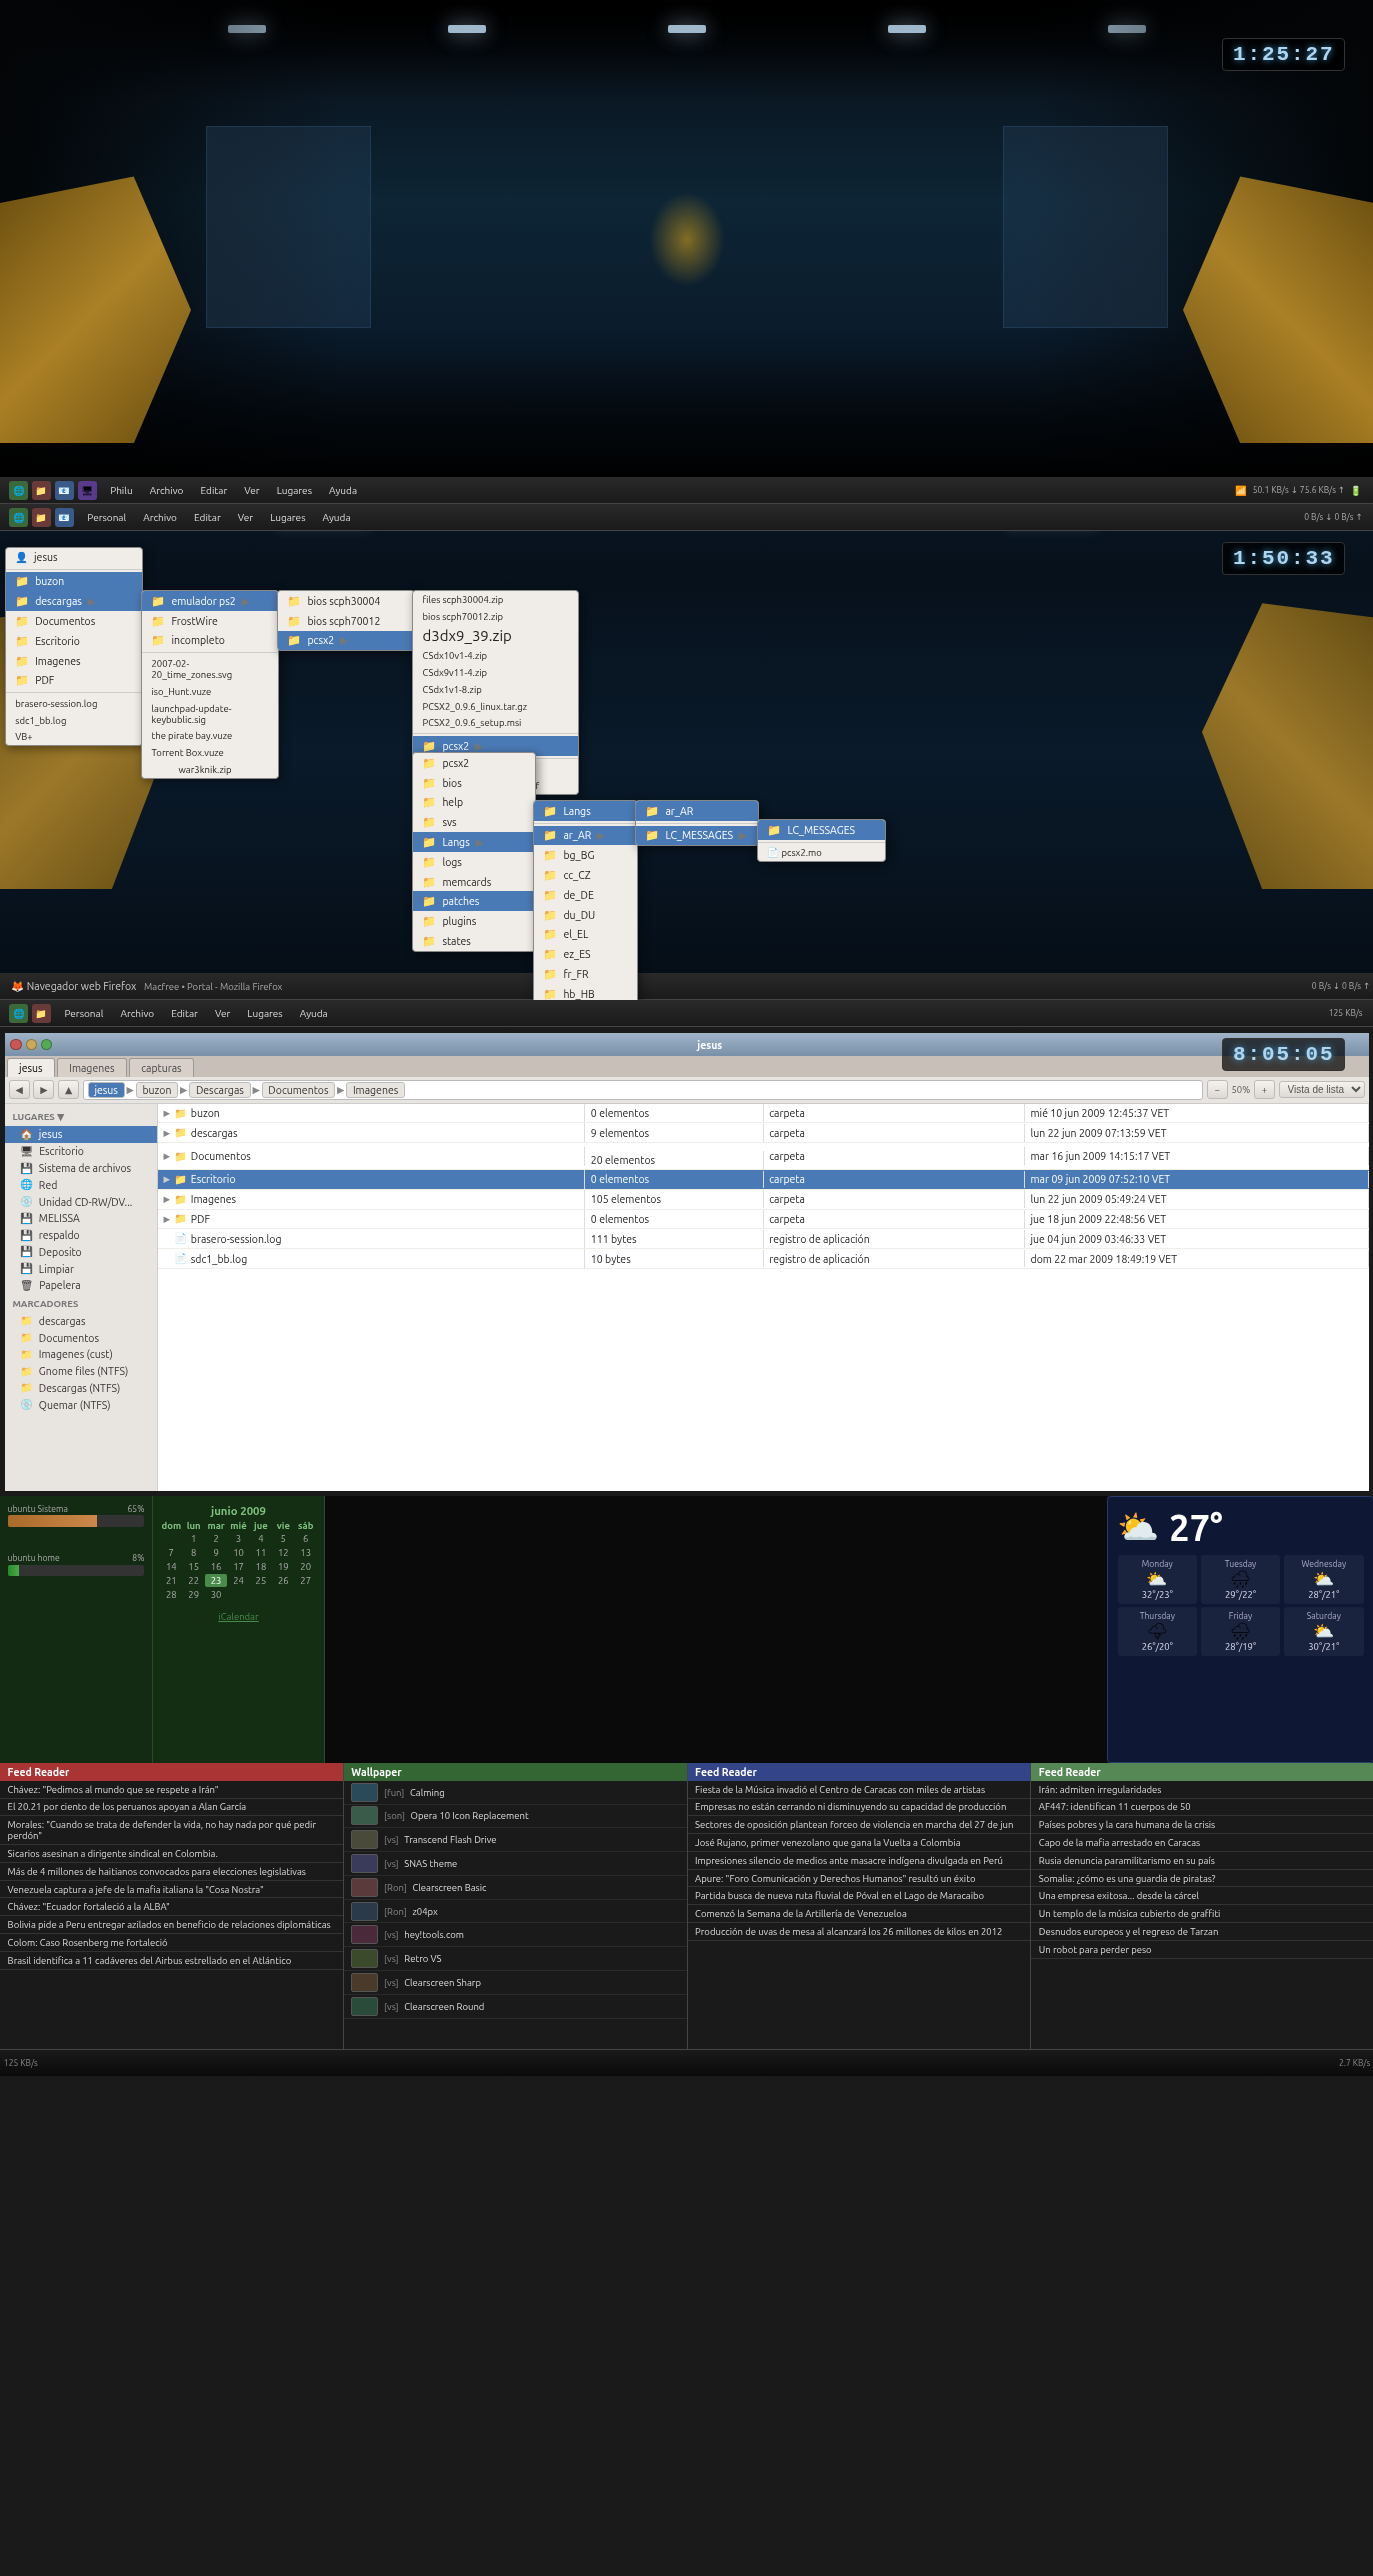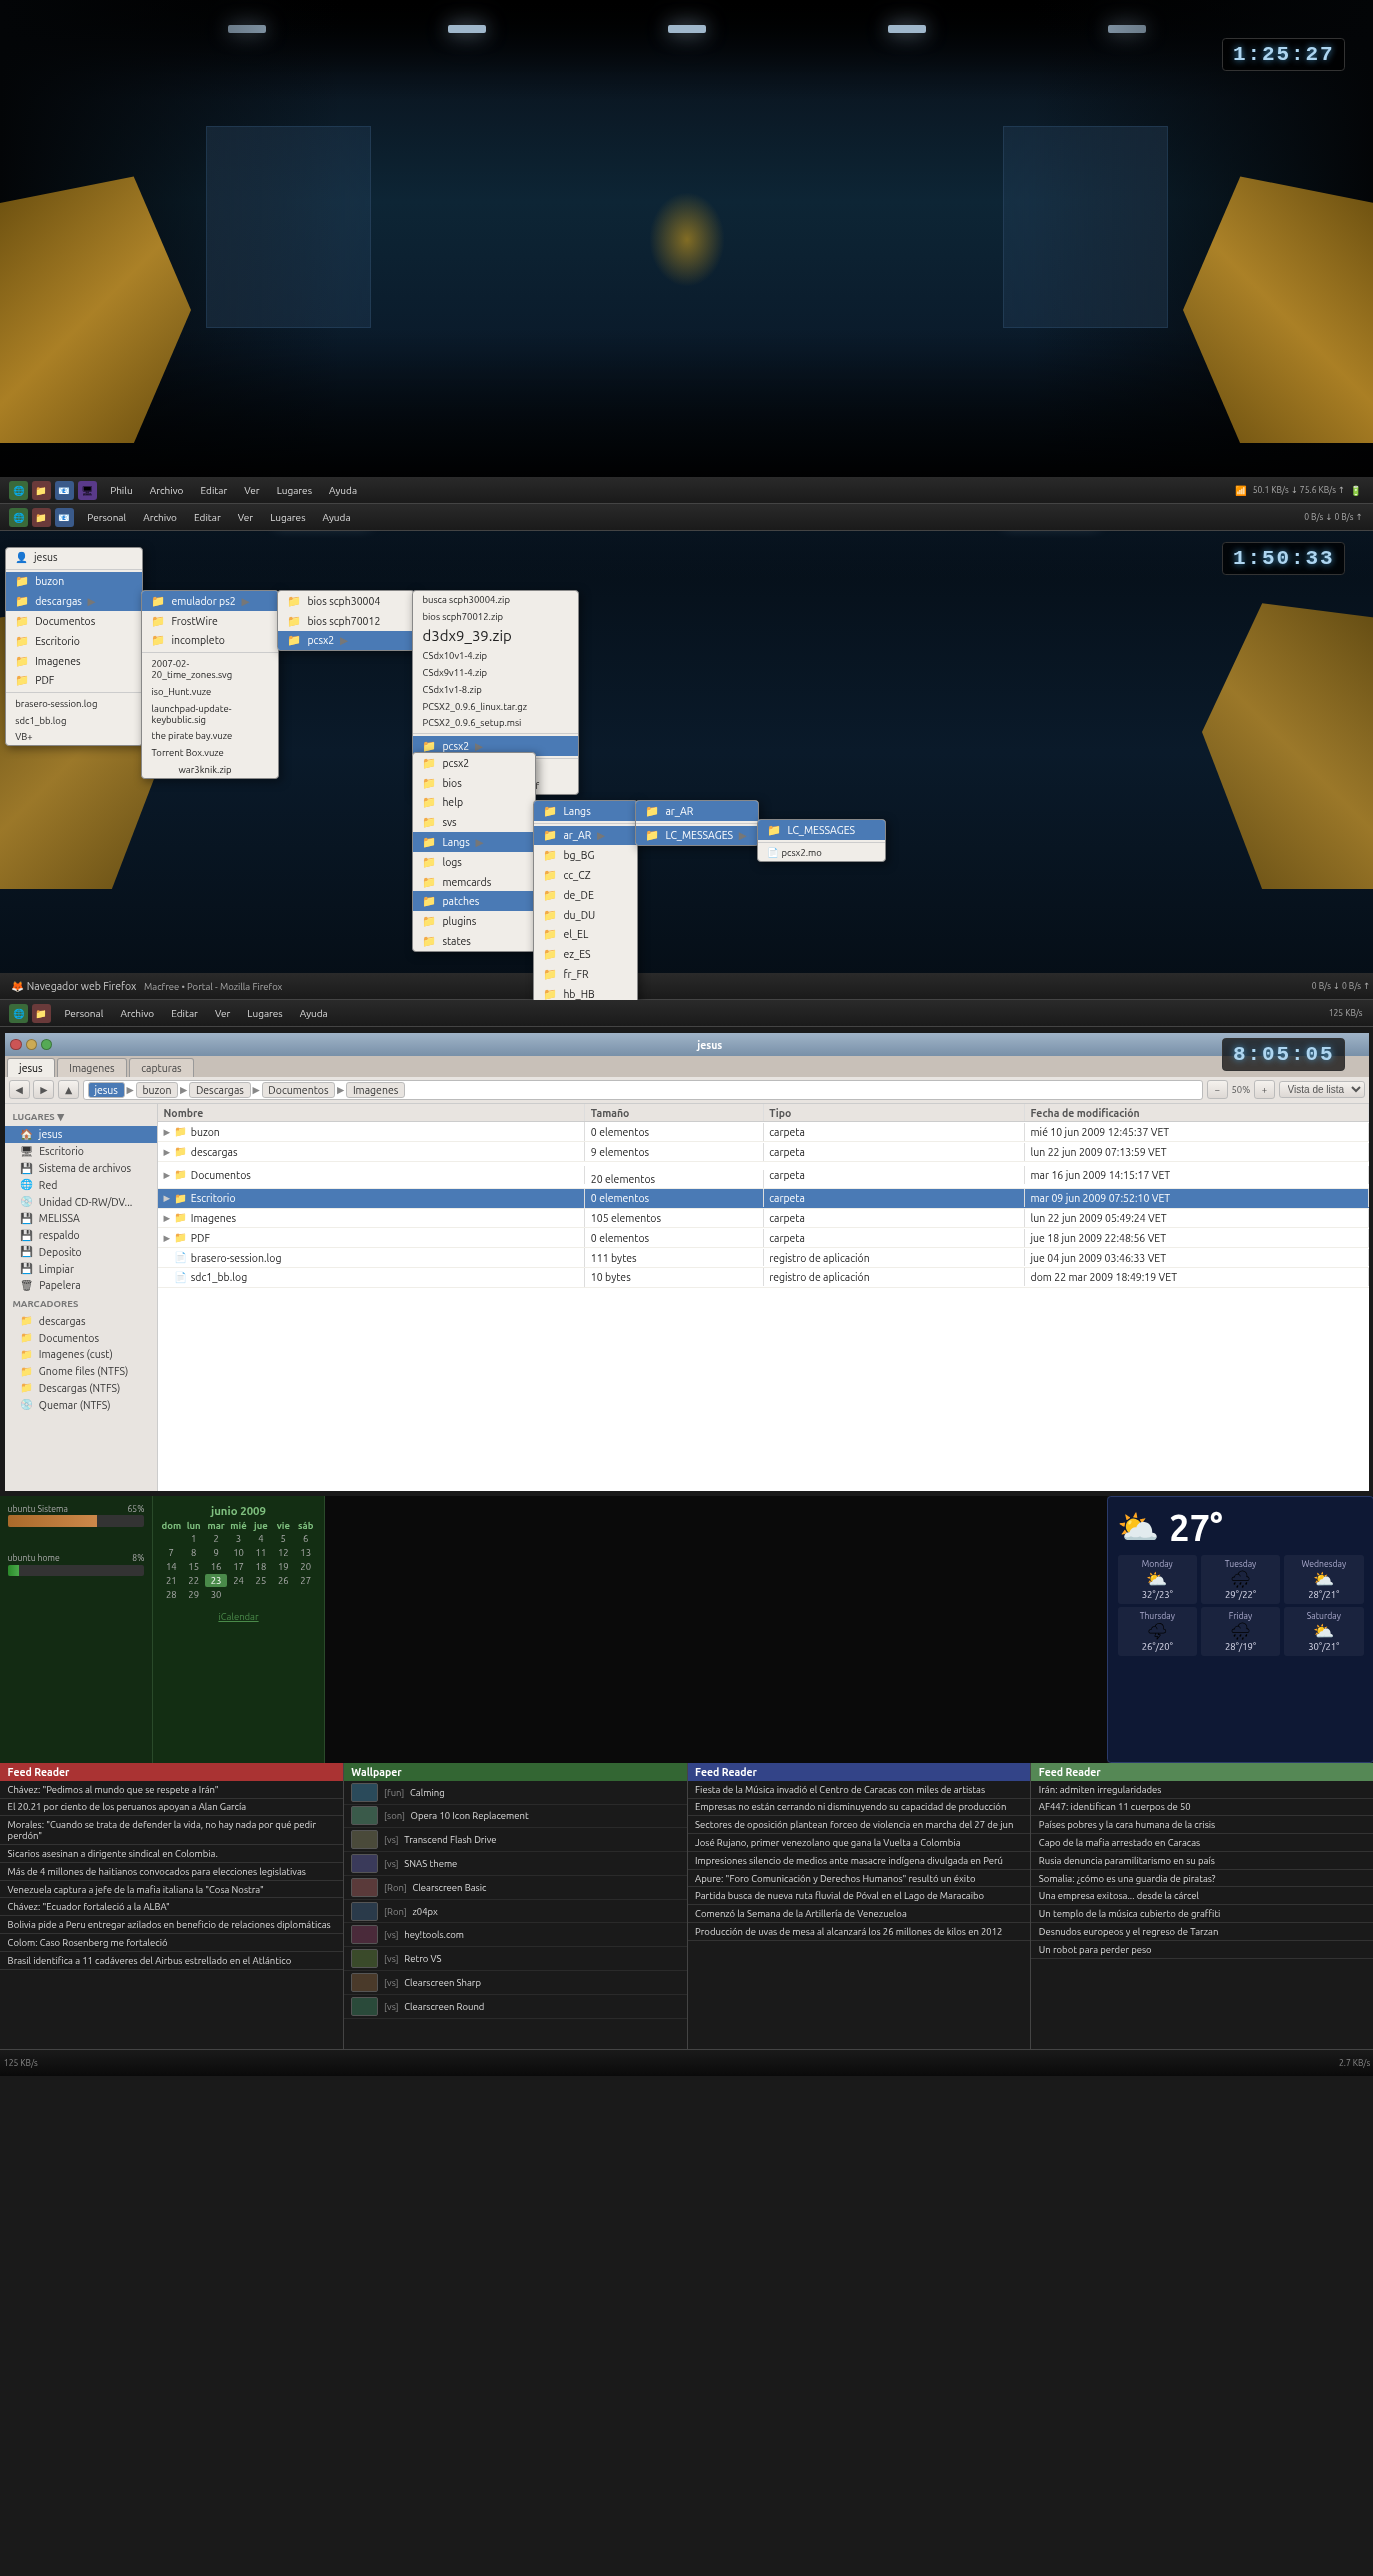--- a/index.html
+++ b/index.html
@@ -639,21 +639,21 @@
       </div>
       <div class="dropdown-item highlighted">
         <span class="folder-icon">📁</span>pcsx2
         <span class="submenu-arrow">▶</span>
       </div>
     </div>
   </div>
 
   <div class="fm-overlay" style="top:86px;left:412px;width:167px;">
     <div class="file-list">
-      <div class="dropdown-item" style="font-size:9.5px;">busca scph30004.zip</div>
+      <div class="dropdown-item" style="font-size:9.5px;">files scph30004.zip</div>
       <div class="dropdown-item" style="font-size:9.5px;">bios scph70012.zip</div>
       <div class="dropdown-item" style="font-size:15px;">d3dx9_39.zip</div>
       <div class="dropdown-item" style="font-size:9.5px;">CSdx10v1-4.zip</div>
       <div class="dropdown-item" style="font-size:9.5px;">CSdx9v11-4.zip</div>
       <div class="dropdown-item" style="font-size:9.5px;">CSdx1v1-8.zip</div>
       <div class="dropdown-item" style="font-size:9.5px;">PCSX2_0.9.6_linux.tar.gz</div>
       <div class="dropdown-item" style="font-size:9.5px;">PCSX2_0.9.6_setup.msi</div>
       <div class="dropdown-separator"></div>
       <div class="dropdown-item highlighted">
         <span class="folder-icon">📁</span>pcsx2
@@ -836,26 +836,20 @@
         <div class="fm-sidebar-item">
           <span>📁</span>Descargas (NTFS)
         </div>
         <div class="fm-sidebar-item">
           <span>💿</span>Quemar (NTFS)
         </div>
       </div>
 
       <div class="fm-content">
 
-        <div class="fm-column-header">
-          <div class="fm-col" style="flex:2.5;">Nombre</div>
-          <div class="fm-col" style="flex:1;">Tamaño</div>
-          <div class="fm-col" style="flex:1.5;">Tipo</div>
-          <div class="fm-col" style="flex:2;">Fecha de modificación</div>
-        </div>
 
         <div class="fm-file-row">
           <div class="fm-col" style="flex:2.5;display:flex;align-items:center;gap:3.8px;">
             <span style="color:#888;font-size:8.6px;">▶</span>
             <span style="color:#4a7ab5;">📁</span>
             <span>buzon</span>
           </div>
           <div class="fm-col" style="flex:1;">0 elementos</div>
           <div class="fm-col" style="flex:1.5;">carpeta</div>
           <div class="fm-col" style="flex:2;">mié 10 jun 2009 12:45:37 VET</div>

